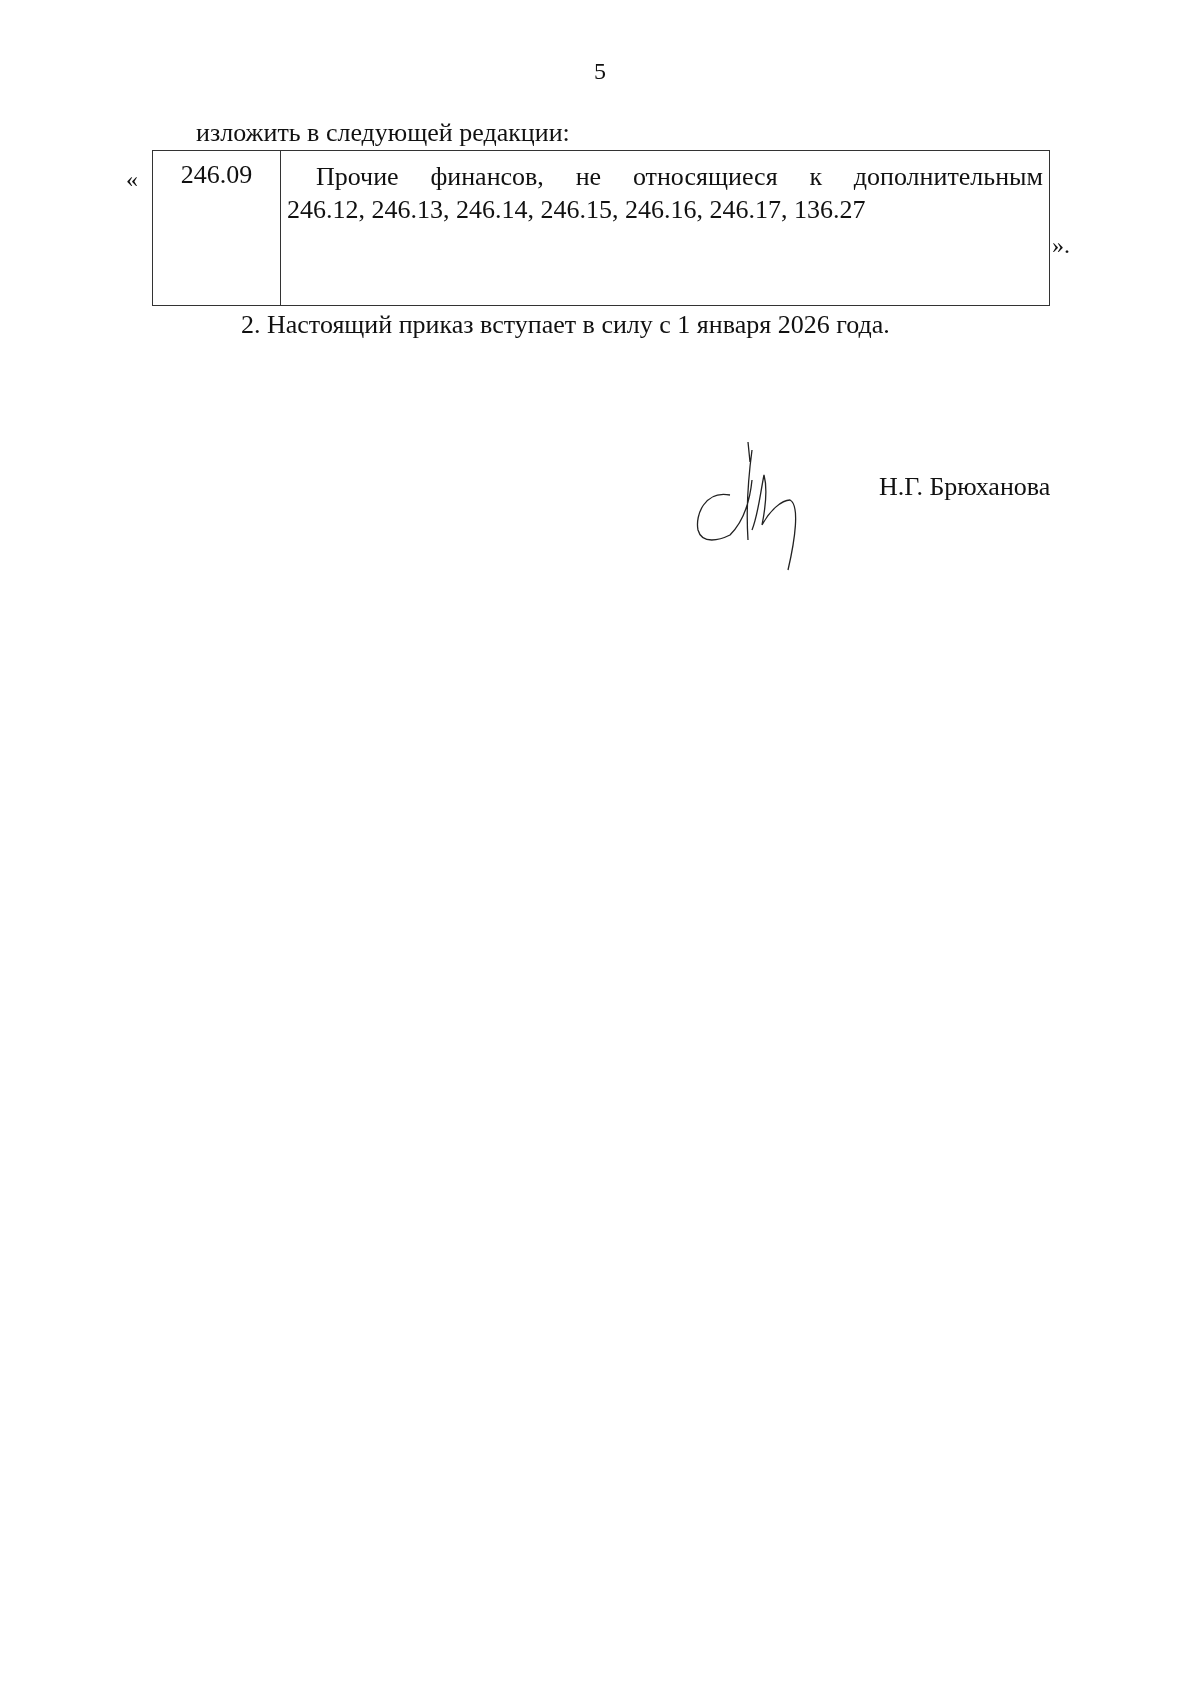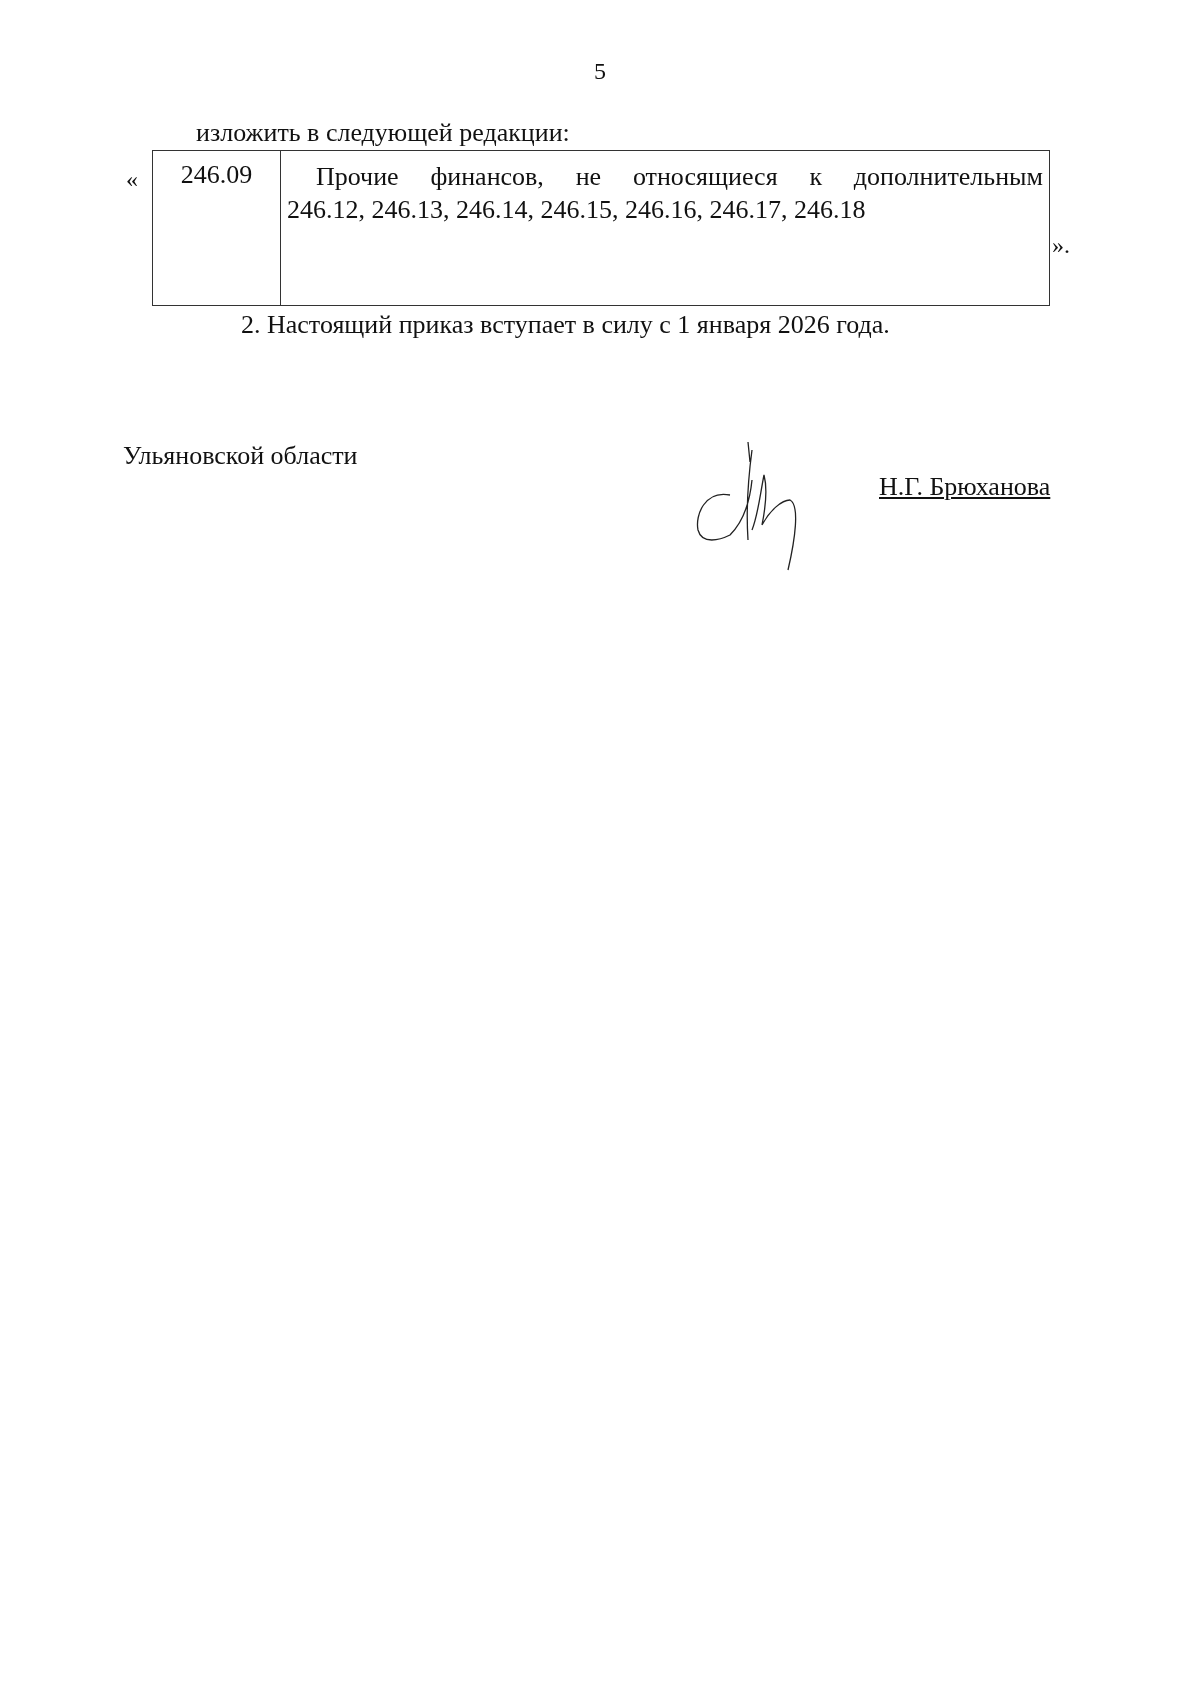--- a/index.html
+++ b/index.html
@@ -12,21 +12,21 @@
   .quote-close { left: 1052px; top: 232px; font-size: 24px; }
   .table { left: 152px; top: 150px; width: 898px; height: 156px;
            border: 1.5px solid #333; box-sizing: border-box; display: flex; }
   .cell-code { width: 128px; border-right: 1.5px solid #333; box-sizing: border-box;
                text-align: center; font-size: 26px; padding-top: 9px; }
   .cell-desc { flex: 1; font-size: 26px; line-height: 33px; padding: 9px 6px 0 6px;
                text-align: justify; }
   .cell-desc .l1 { display: flex; justify-content: space-between; margin-left: 29px; }
   .point2 { left: 196px; top: 310px; font-size: 26px; margin-left: 45px; }
   .sig-title { left: 123px; top: 438px; font-size: 26px; line-height: 35px; }
-  .sig-name { left: 879px; top: 472px; font-size: 26px; text-decoration: underline; }
+  .sig-name { left: 879px; top: 472px; font-size: 26px; }
   .signature { left: 690px; top: 440px; width: 150px; height: 140px; }
 </style>
 </head>
 <body>
 
 <div class="abs page-num">5</div>
 
 <div class="abs intro">изложить в следующей редакции:</div>
 
 <div class="abs quote-open">«</div>
@@ -35,29 +35,28 @@
   <div class="cell-code">246.09</div>
   <div class="cell-desc">
     <div class="l1">
       <span>Прочие</span>
       <span>финансов,</span>
       <span>не</span>
       <span>относящиеся</span>
       <span>к</span>
       <span>дополнительным</span>
     </div>
-    <div>246.12, 246.13, 246.14, 246.15, 246.16, 246.17, 246.18</div>
+    <div>246.12, 246.13, 246.14, 246.15, 246.16, 246.17, 136.27</div>
   </div>
 </div>
 
 <div class="abs quote-close">».</div>
 
 <div class="abs point2">2. Настоящий приказ вступает в силу с 1 января 2026 года.</div>
 
 <div class="abs sig-title">
-  <div>Ульяновской области</div>
 </div>
 
 <svg class="abs signature" viewBox="0 0 150 140">
   <path d="M58 2 L60 22 M62 10 C58 40 56 70 58 100 M40 55 C15 50 5 75 8 90 C12 105 30 100 40 95 C55 80 60 60 62 40 M62 90 C68 75 70 55 74 35 C78 50 75 70 72 85 C80 70 92 60 100 60 C110 65 105 100 98 130" fill="none" stroke="#222" stroke-width="1.3"></path>
 </svg>
 
 <div class="abs sig-name">Н.Г. Брюханова</div>
 
 </body></html>

